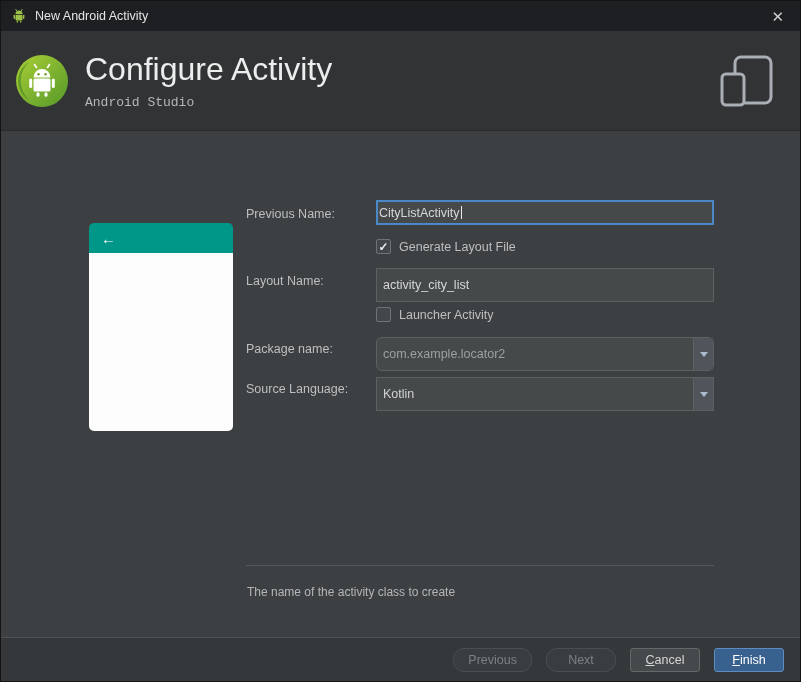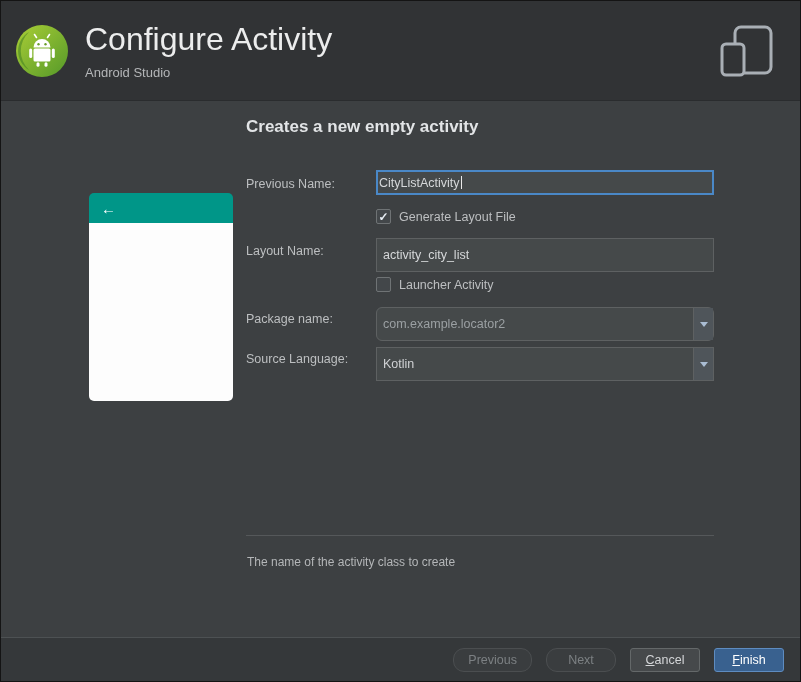--- a/index.html
+++ b/index.html
@@ -30,21 +30,21 @@
   
   .banner{
     flex:0 0 100px;
     background:#313335;
     display:flex; align-items:center;
     padding:0 14px;
     border-bottom:1px solid #2a2c2e;
   }
   .banner-text{ margin-left:16px; }
   .banner-title{ color:#eceded; font-size:32px; font-weight:normal; }
-  .banner-sub{ color:#b4b6b8; font-size:13px; margin-top:7px; }
+  .banner-sub{ color:#b4b6b8; font-size:13px; margin-top:7px;font-family:Liberation Mono, monospace; }
   .device-art{ margin-left:auto; margin-right:10px; }
 
   
   .content{ flex:1 1 auto; position:relative; background:#3d4042; }
   .content-heading{
     position:absolute; left:245px; top:16px;
     font-size:17px; font-weight:bold; color:#e2e4e6;
   }
 
   
@@ -142,20 +142,40 @@
   }
   .btn.primary{
     background:#39618f; border:1px solid #5e8cc0; color:#ffffff;
   }
 </style>
 </head>
 <body>
 
 <div class="window">
 
+  <div class="titlebar">
+    <span style="display:flex;">
+      <svg width="16" height="16" viewBox="0 0 16 16">
+        <g fill="#9bc148">
+          <path d="M4.5 6 a3.5 3.5 0 0 1 7 0 z"></path>
+          <rect x="4.5" y="6.8" width="7" height="5.6" rx="1"></rect>
+          <rect x="2.6" y="6.8" width="1.4" height="4.2" rx="0.7"></rect>
+          <rect x="12" y="6.8" width="1.4" height="4.2" rx="0.7"></rect>
+          <rect x="5.6" y="12.7" width="1.4" height="2" rx="0.7"></rect>
+          <rect x="9" y="12.7" width="1.4" height="2" rx="0.7"></rect>
+        </g>
+        <g stroke="#9bc148" stroke-width="0.9" stroke-linecap="round">
+          <line x1="5.6" y1="2.7" x2="4.8" y2="1.4"></line>
+          <line x1="10.4" y1="2.7" x2="11.2" y2="1.4"></line>
+        </g>
+      </svg>
+    </span>
+    <span class="titlebar-title">New Android Activity</span>
+    <span class="close-btn">✕</span>
+  </div>
 
   <div class="banner">
     <span style="display:flex;">
       <svg width="54" height="54" viewBox="0 0 54 54">
         <defs>
           <linearGradient id="logoGrad" x1="0%" y1="0%" x2="100%" y2="100%">
             <stop offset="0%" stop-color="#aace36"></stop>
             <stop offset="100%" stop-color="#559929"></stop>
           </linearGradient>
         </defs>
@@ -186,21 +206,20 @@
     <span class="device-art" style="display:flex;">
       <svg width="58" height="54" viewBox="0 0 58 54">
         <rect x="17" y="3" width="36" height="46" rx="6" fill="#313335" stroke="#a9afb5" stroke-width="3"></rect>
         <rect x="4" y="20" width="22" height="31" rx="4" fill="#313335" stroke="#a9afb5" stroke-width="3"></rect>
       </svg>
     </span>
   </div>
 
   <div class="content">
 
-    <div class="content-heading">Creates a new empty activity</div>
 
     <div class="preview">
       <div class="preview-bar">
         <span>←</span>
       </div>
       <div class="preview-body"></div>
     </div>
 
     <div class="field-label" style="top:76px;">Previous Name:</div>
     <div class="input focused" style="top:69px;">

